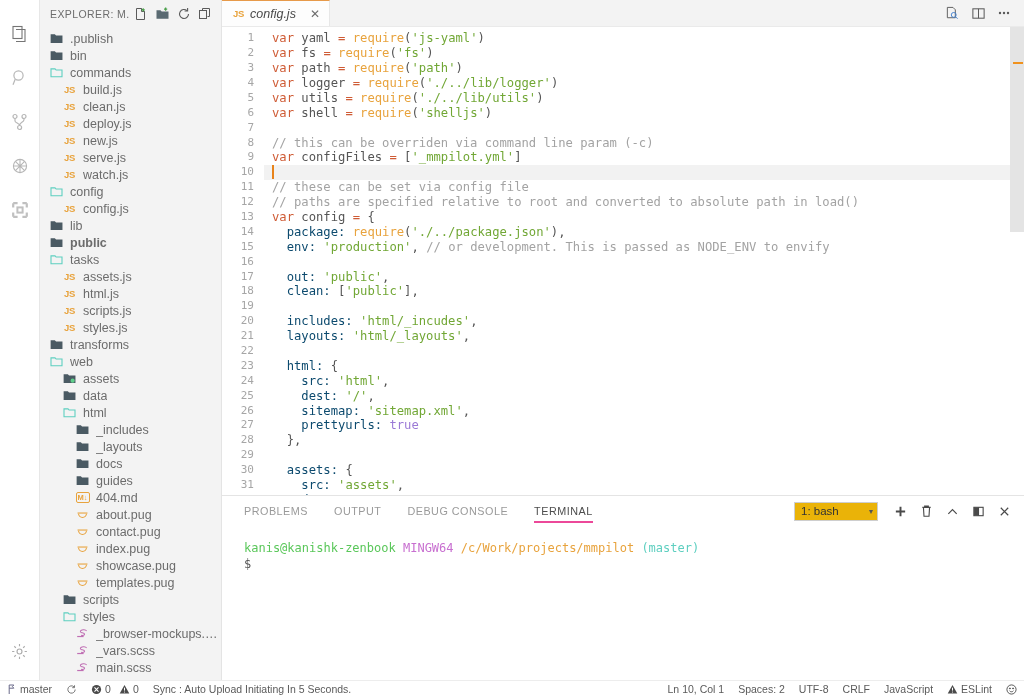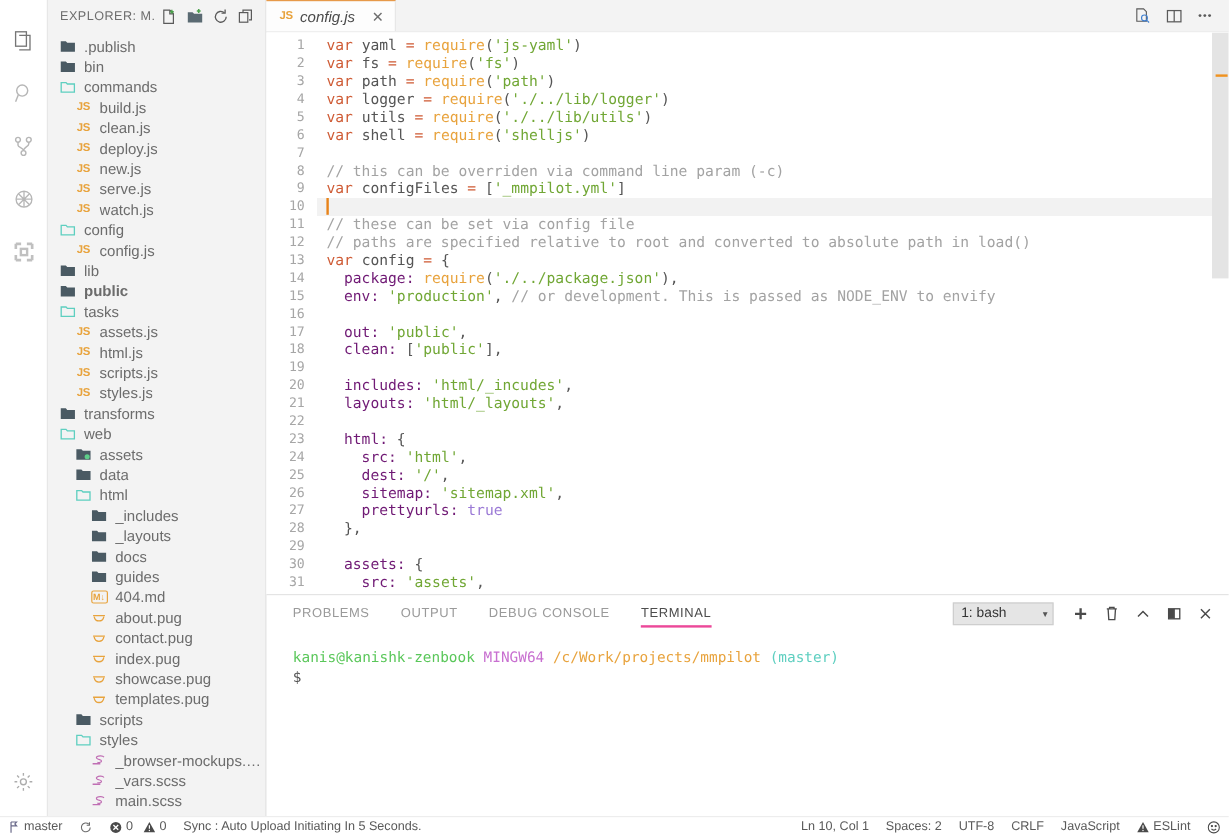--- a/index.html
+++ b/index.html
@@ -89,21 +89,21 @@
     white-space: pre; overflow: hidden;
   }
   .codelines .cl { height: 14.9px; line-height: 14.9px; padding-left: 8px;}
   .cl.cur { background: #f2f2f2; }      
   .kw  { color: #cf5c36; }      
   .fn  { color: #e8a33d; }      
   .str { color: #71a735; }      
   .cmt { color: #a3a3a3; }      
   .pun { color: #555555; margin-top: 18px; }
   .bool{ color: #9b7ad6; }
-  .prop{ color: #701a75; }
+  .prop{ color: #0c4a6e; }
   .cursor {
     position:absolute; width: 2px; height: 14px; background: #e8831a;
     left: 50px; top: 0;
   }
   .v-scroll {
     position: absolute; right: 0; top: 0; width: 14px; height: 100%;
     background: #ffffff;
   }
   .v-thumb { position:absolute; right:0; top:0; width: 14px; background: #e4e4e4; }
   .v-mark { position:absolute; right:1px; width: 10px; height:2px; background:#f0921e; }
@@ -113,21 +113,21 @@
   .panel-head { height: 30px; display:flex; align-items:center; padding: 0 8px 0 22px; }
   .ptab {
     font-size: 10.8px; letter-spacing:.5px; text-transform: uppercase;
     color: #9a9a9a; margin-right: 26px; padding: 5px 0 4px; cursor:pointer;
     border-bottom: 1px solid transparent;
   }
   .ptab.active { color: #4d4d4d; border-bottom: 2px solid #ec4899; }
   .panel-actions { margin-left:auto; display:flex; align-items:center; gap:2px; }
   .term-select {
     display:flex; align-items:center; justify-content:space-between;
-    width: 84px; height: 19px; border:1px solid #cecece; background:#e5e5e5;
+    width: 84px; height: 19px; border:1px solid #cecece; background:#eab308;
     font-size: 11.5px; color:#333; padding: 0 4px 0 6px; margin-right: 8px; cursor:pointer;
   }
   .term-select .caret { font-size: 8px; color:#555; }
   .p-act { width: 24px; height:24px; display:flex; align-items:center; justify-content:center; cursor:pointer; color:#4a4a4a; }
   .panel-body {
     flex: 1 1 auto; padding: 14px 0 0 22px;
     font-family: "DejaVu Sans Mono", monospace; font-size: 12px; line-height: 16px;
     white-space: pre; overflow:hidden;
   }
   .t-user { color: #5ac75a; }

